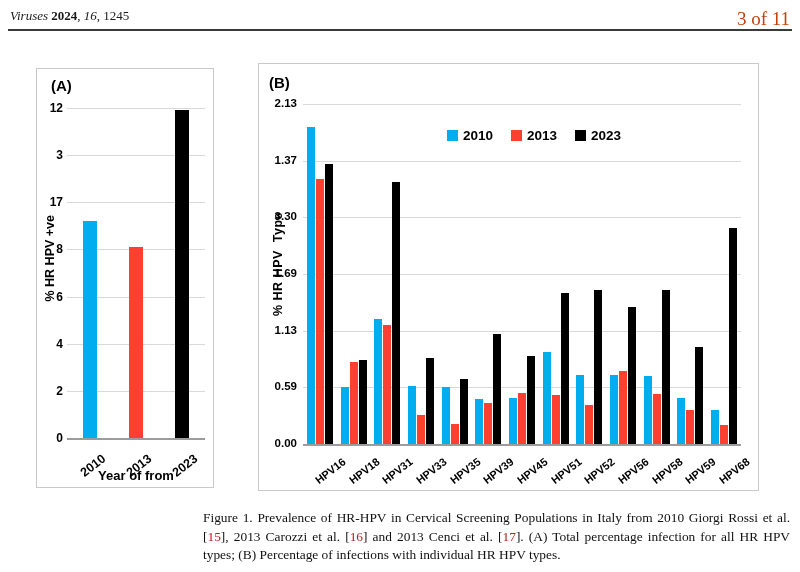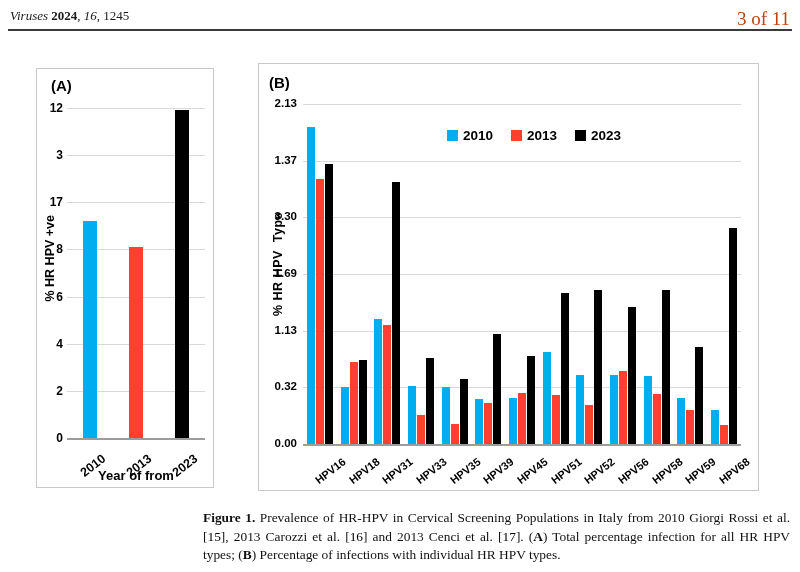--- a/index.html
+++ b/index.html
@@ -35,22 +35,22 @@
   #ylabel-b{left:12px;top:148px;font-size:12.5px;letter-spacing:.5px;}
   .legend{position:absolute;display:flex;align-items:center;gap:18px;}
   #legend-b{left:188px;top:64px;}
   .legend-item{display:flex;align-items:center;gap:5px;}
   .legend-swatch{width:11px;height:11px;display:inline-block;}
   .legend-label{font-weight:700;font-size:13.5px;color:#000;}
   
   .caption{position:absolute;left:203px;top:509px;width:587px;margin:0;
            font-family:"Liberation Serif",serif;font-size:13.4px;line-height:18.6px;
            text-align:justify;color:#111;}
-  .caption .bd{font-weight:700;}
-  .cite{color:#000000;cursor:pointer;}
+  .caption .bd{font-weight:400;}
+  .cite{color:#b91c1c;cursor:pointer;}
 </style>
 </head>
 <body>
 
 <div class="page">
 
   <div class="hdr"><span class="it">Viruses </span><span class="bd">2024</span><span>, </span><span class="it">16</span><span>, 1245</span></div>
   <div class="pageno">3 of 11</div>
   <div class="rule"></div>
 
@@ -94,21 +94,21 @@
           <div class="legend-swatch" style="background: rgb(255, 64, 48);"></div>
           <div class="legend-label">2013</div>
         </div>
         <div class="legend-item">
           <div class="legend-swatch" style="background: rgb(0, 0, 0);"></div>
           <div class="legend-label">2023</div>
         </div>
       </div>
   <div class="ytick" style="left: 0px; top: 373px; width: 38px;">0.00</div>
       <div class="gridline" style="left: 44px; top: 323.333px; width: 438px; height: 1px; background: rgb(217, 217, 217);"></div>
-      <div class="ytick" style="left: 0px; top: 316.333px; width: 38px;">0.32</div>
+      <div class="ytick" style="left: 0px; top: 316.333px; width: 38px;">0.59</div>
       <div class="gridline" style="left: 44px; top: 266.667px; width: 438px; height: 1px; background: rgb(217, 217, 217);"></div>
       <div class="ytick" style="left: 0px; top: 259.667px; width: 38px;">1.13</div>
       <div class="gridline" style="left: 44px; top: 210px; width: 438px; height: 1px; background: rgb(217, 217, 217);"></div>
       <div class="ytick" style="left: 0px; top: 203px; width: 38px;">1.69</div>
       <div class="gridline" style="left: 44px; top: 153.333px; width: 438px; height: 1px; background: rgb(217, 217, 217);"></div>
       <div class="ytick" style="left: 0px; top: 146.333px; width: 38px;">3.30</div>
       <div class="gridline" style="left: 44px; top: 96.6667px; width: 438px; height: 1px; background: rgb(217, 217, 217);"></div>
       <div class="ytick" style="left: 0px; top: 89.6667px; width: 38px;">1.37</div>
       <div class="gridline" style="left: 44px; top: 40px; width: 438px; height: 1px; background: rgb(217, 217, 217);"></div>
       <div class="ytick" style="left: 0px; top: 33px; width: 38px;">2.13</div>

